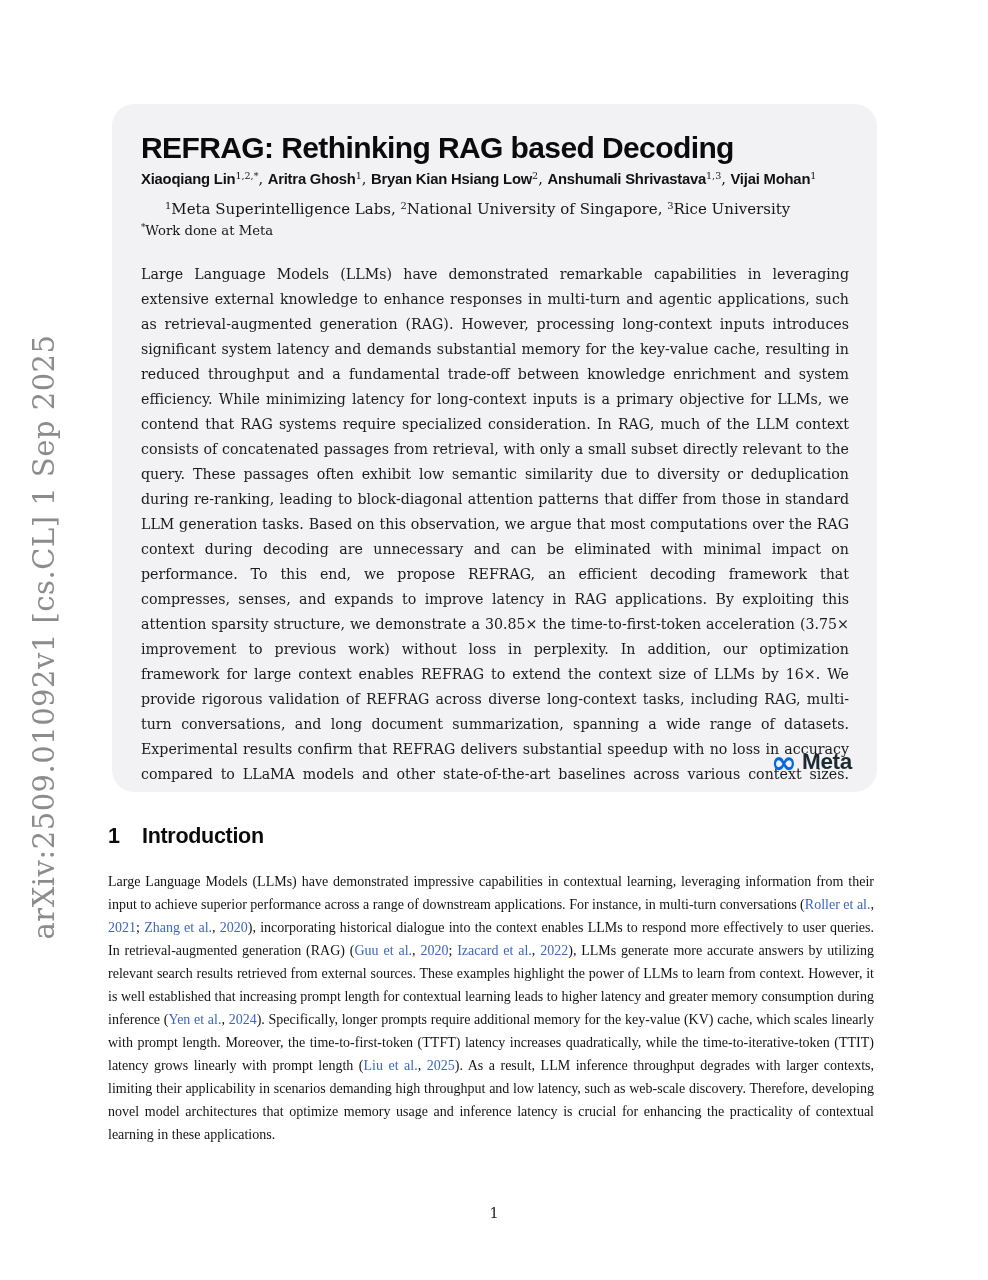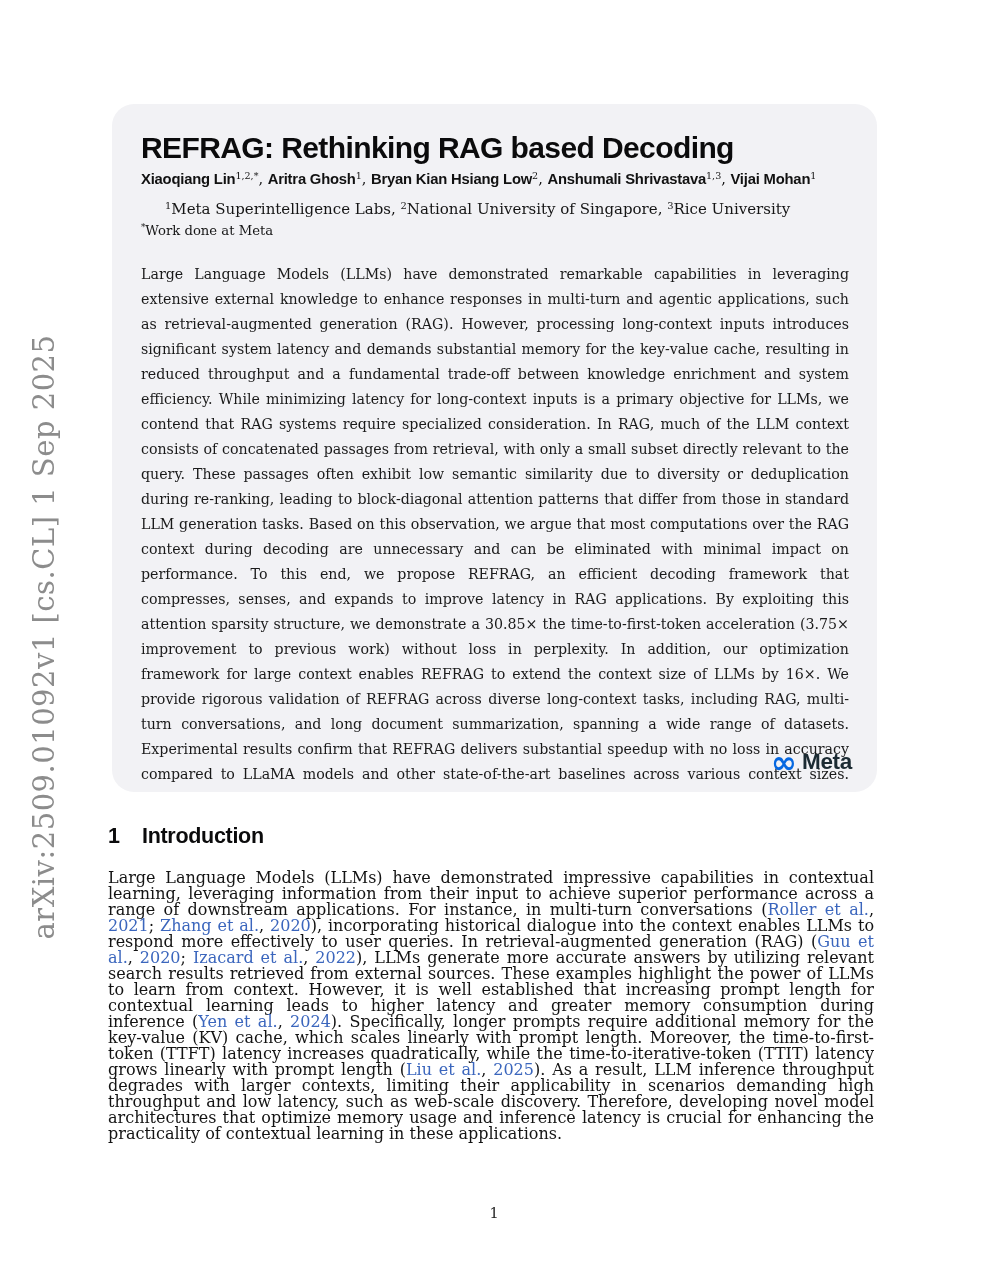--- a/index.html
+++ b/index.html
@@ -38,21 +38,21 @@
   .logo .inf{color:var(--logo_blue);font-family:"DejaVu Sans",sans-serif;font-weight:700;
     font-size:31px;line-height:20px;}
   .logo .logotext{font-family:"Liberation Sans",sans-serif;font-weight:700;font-size:22.5px;
     color:var(--logo_text);letter-spacing:-.3px;}
 
   
   .main{position:absolute;left:108px;top:824px;width:766px;}
   .sec{margin:0;font-family:"Liberation Sans",sans-serif;font-weight:700;font-size:21.5px;
     color:#0b0b0c;letter-spacing:-.3px;}
   .sec .secnum{display:inline-block;width:34px;}
-  .body{margin:0;font-size:16px;line-height:16px;text-align:justify;color:#131313;}
+  .body{margin:0;font-size:14px;line-height:23px;text-align:justify;color:#131313;font-family:Liberation Serif, serif;}
   .p1{margin-top:21px;}
   .p2{margin-top:11px;}
   .seg-link{color:var(--link);cursor:pointer;}
 
   .pagenum{position:absolute;left:0;top:1205px;width:988px;text-align:center;
     font-size:14.5px;color:#222;}
 </style>
 </head>
 <body>
 

